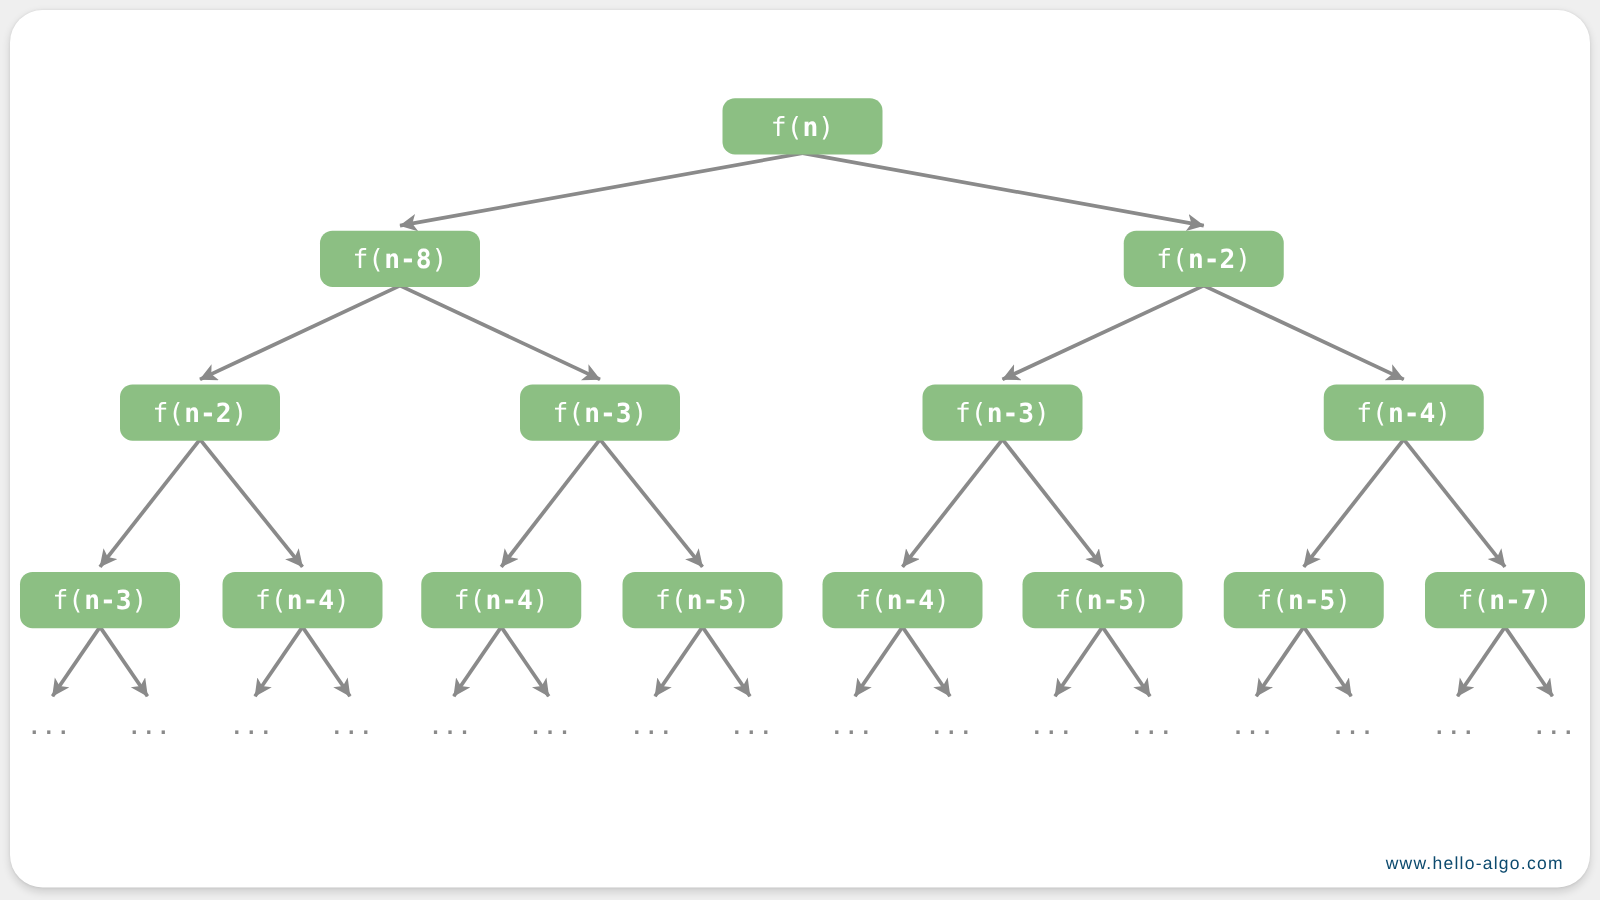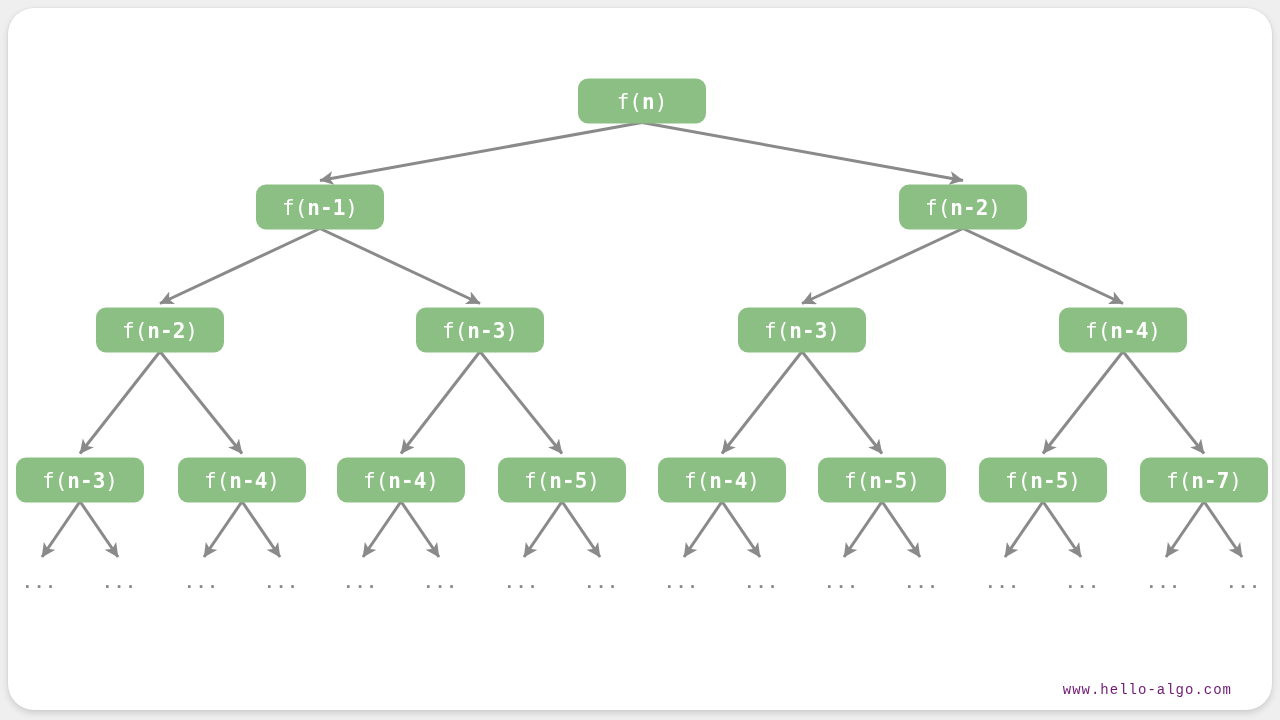--- a/index.html
+++ b/index.html
@@ -51,26 +51,26 @@
     position: absolute;
     transform: translate(-50%, -50%);
     color: #8a8a8a;
     font-size: 16px;
     font-weight: bold;
     letter-spacing: 2px;
     font-family: "DejaVu Sans Mono", "Liberation Mono", monospace;
   }
   .watermark {
     position: absolute;
-    right: 48px;
+    right: 29px;
     bottom: 22px;
-    color: #701a75;
+    color: #0c4a6e;
     font-size: 14px;
     letter-spacing: 1px;
-    font-family: Liberation Mono, monospace;
+    font-family: Liberation Sans, sans-serif;
   }
 </style>
 </head>
 <body>
 
 <div class="stage">
   <div class="card"></div>
 
   <svg id="edges-svg" viewBox="0 0 1280 720">
     <defs>
@@ -113,21 +113,21 @@
   </svg>
 
   <div id="node-layer">
       <div class="node" style="left: 642px; top: 101px; background: rgb(140, 191, 131); color: rgb(255, 255, 255);">
         <span>f(</span>
         <span class="arg">n</span>
         <span>)</span>
       </div>
       <div class="node" style="left: 320px; top: 207px; background: rgb(140, 191, 131); color: rgb(255, 255, 255);">
         <span>f(</span>
-        <span class="arg">n-1</span>
+        <span class="arg">n-8</span>
         <span>)</span>
       </div>
       <div class="node" style="left: 963px; top: 207px; background: rgb(140, 191, 131); color: rgb(255, 255, 255);">
         <span>f(</span>
         <span class="arg">n-2</span>
         <span>)</span>
       </div>
       <div class="node" style="left: 160px; top: 330px; background: rgb(140, 191, 131); color: rgb(255, 255, 255);">
         <span>f(</span>
         <span class="arg">n-2</span>

